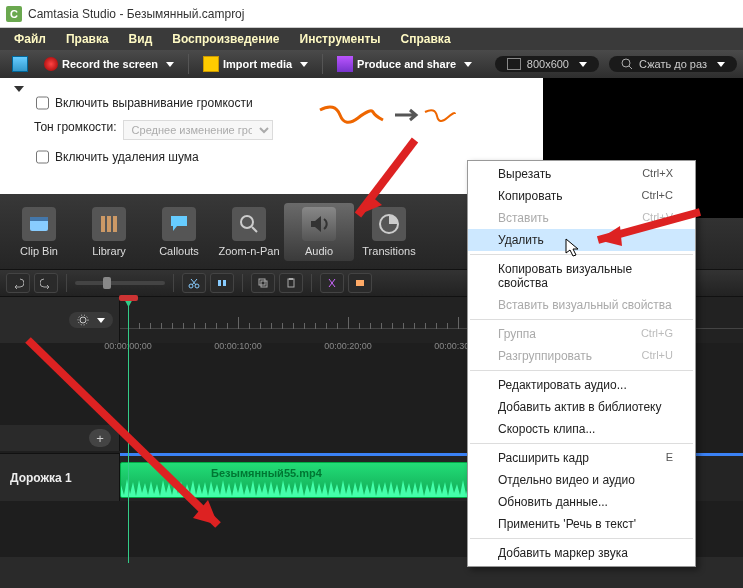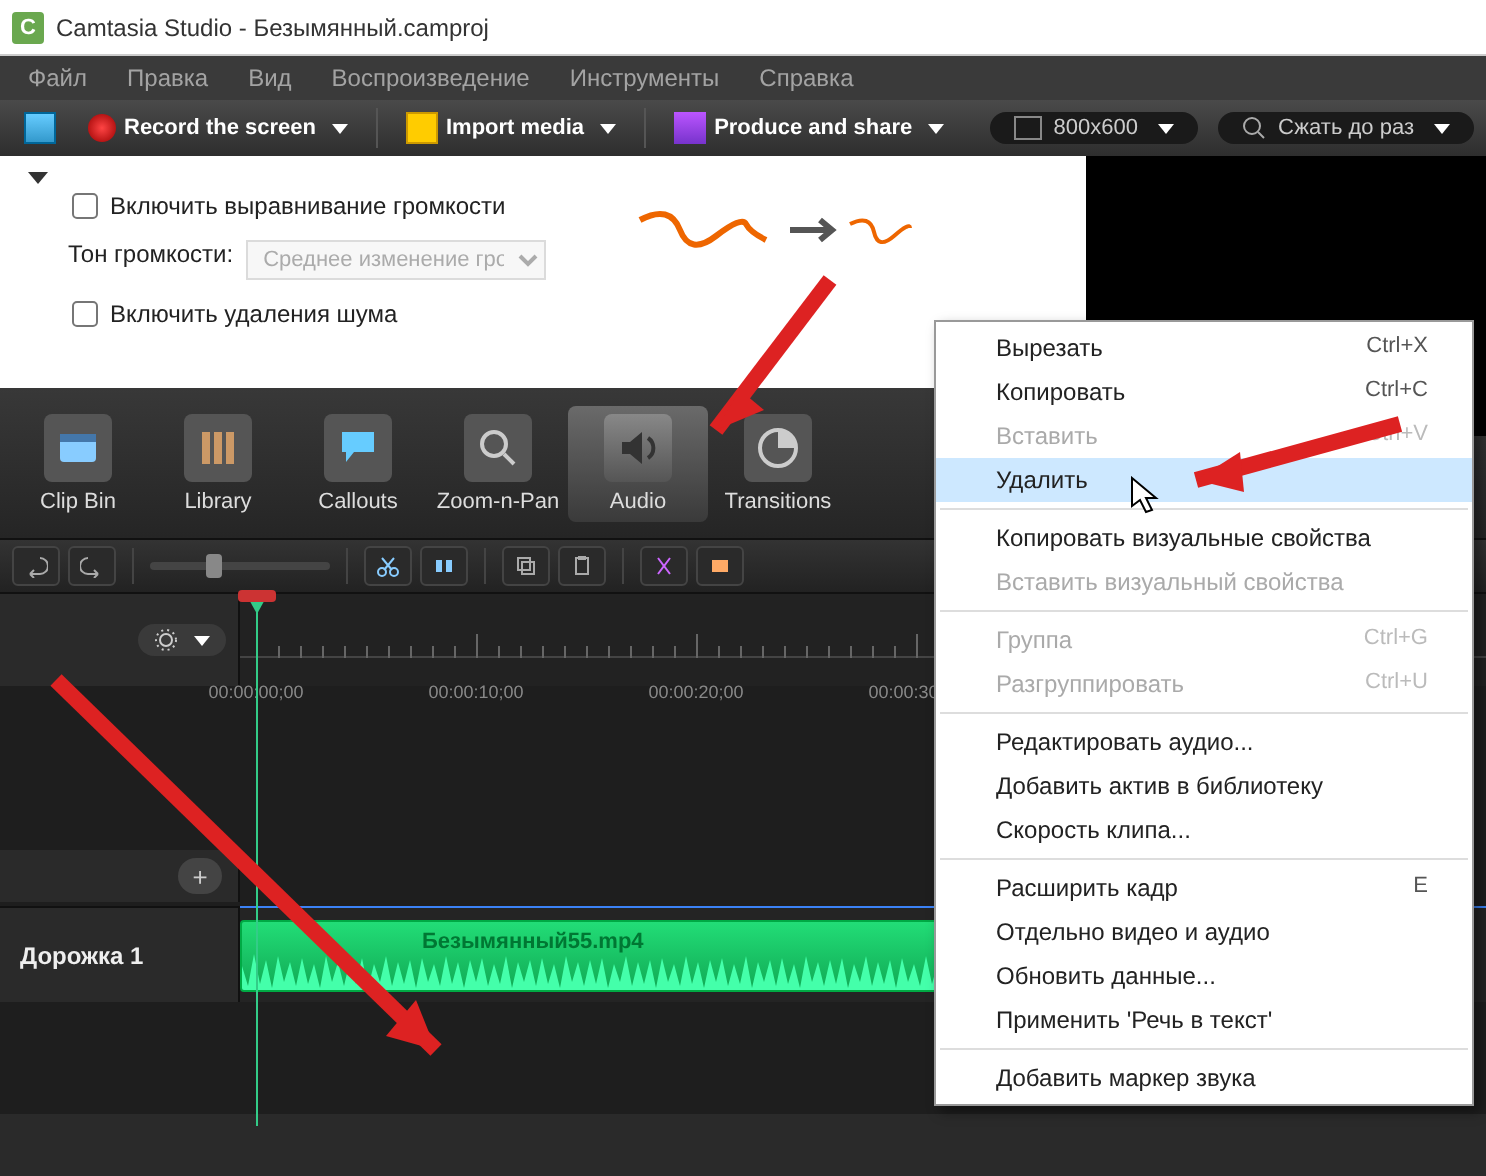--- a/index.html
+++ b/index.html
@@ -5,21 +5,21 @@
   * { box-sizing: border-box; margin: 0; padding: 0; font-family: "Segoe UI", Tahoma, sans-serif; }
   body { width: 743px; height: 588px; background: #2a2a2a; overflow: hidden; position: relative; }
 
   
   .titlebar { height: 28px; background: #fff; display: flex; align-items: center; padding: 0 6px; border-bottom: 1px solid #ccc; }
   .titlebar .app-icon { width: 16px; height: 16px; background: #6aa84f; color: #fff; font-weight: bold; font-size: 11px; display: flex; align-items: center; justify-content: center; margin-right: 6px; border-radius: 2px; }
   .titlebar .title { font-size: 12px; color: #333; }
 
   
   .menubar { height: 22px; background: #3a3a3a; display: flex; align-items: center; padding: 0 4px; }
-  .menubar .menu-item { color: #a3a3a3; font-size: 12px; padding: 3px 10px; cursor: default; }
+  .menubar .menu-item { color: #fef9c3; font-size: 12px; padding: 3px 10px; cursor: default; font-weight: bold; }
 
   
   .toolbar { height: 28px; background: linear-gradient(#4a4a4a,#2e2e2e); display: flex; align-items: center; padding: 0 6px; gap: 4px; }
   .tb-btn { display: flex; align-items: center; gap: 4px; color: #fff; font-size: 11px; font-weight: bold; padding: 3px 6px; }
   .tb-icon { width: 16px; height: 16px; display: inline-block; }
   .save-ic { background: linear-gradient(#6cf,#39c); border: 1px solid #069; }
   .rec-ic { width: 14px; height: 14px; background: radial-gradient(circle,#f44,#900); border-radius: 50%; }
   .folder-ic { background: #fc0; border: 1px solid #c90; }
   .share-ic { background: linear-gradient(#b5f,#73c); }
   .chev { width: 0; height: 0; border-left: 4px solid transparent; border-right: 4px solid transparent; border-top: 5px solid #fff; margin-left: 4px; }
@@ -65,34 +65,34 @@
   .tick.small::before { top: 14px; height: 6px; }
   .tick-label { position: absolute; top: 32px; font-size: 9px; color: #888; transform: translateX(-50%); white-space: nowrap; }
   .playhead { position: absolute; top: 0; bottom: -220px; width: 1px; background: #3c8; z-index: 10; }
   .playhead::before { content: ""; position: absolute; top: 0; left: -5px; width: 11px; height: 10px; background: #3c8; clip-path: polygon(0 0,100% 0,50% 100%); }
   .playhead .ph-top { position: absolute; top: -2px; left: -9px; width: 19px; height: 6px; background: #c33; border-radius: 2px; }
 
   .tl-body { position: relative; height: 200px; }
   .track-row { display: flex; height: 48px; position: absolute; left: 0; right: 0; }
   .track-row.r1 { top: 110px; }
   .track-label { width: 120px; background: #2a2a2a; border-right: 1px solid #111; border-top: 1px solid #111; display: flex; align-items: center; padding-left: 10px; color: #eee; font-size: 12px; font-weight: bold; }
-  .track-lane { flex: 1; background: #242424; border-top: 1px solid #3b82f6; position: relative; }
+  .track-lane { flex: 1; background: #242424; border-top: 3px solid #3b82f6; position: relative; }
   .add-btn { width: 120px; height: 26px; position: absolute; top: 82px; left: 0; background: #2a2a2a; border-right: 1px solid #111; display: flex; align-items: center; justify-content: flex-end; padding-right: 8px; }
   .plus-pill { width: 22px; height: 18px; background: #444; border-radius: 9px; color: #ccc; font-size: 13px; display: flex; align-items: center; justify-content: center; }
 
   .clip { position: absolute; top: 6px; left: 0; width: 350px; height: 36px; background: linear-gradient(#2d7,#1a5); border: 1px solid #0a4; border-radius: 2px; overflow: hidden; }
   .clip .name { position: absolute; top: 4px; left: 90px; font-size: 11px; color: #073; font-weight: bold; }
   .wave { position: absolute; bottom: 0; left: 0; right: 0; height: 20px; }
   .wave path { fill: #4fa; }
 
   
   .preview { position: absolute; top: 78px; right: 0; width: 200px; height: 140px; background: #000; }
 
   
-  .ctx { position: absolute; top: 160px; left: 467px; width: 270px; background: #fff; border: 1px solid #999; box-shadow: 3px 3px 6px rgba(0,0,0,.4); font-size: 12px; z-index: 100; padding: 2px 0; }
+  .ctx { position: absolute; top: 160px; left: 467px; width: 229px; background: #fff; border: 1px solid #999; box-shadow: 3px 3px 6px rgba(0,0,0,.4); font-size: 12px; z-index: 100; padding: 2px 0; }
   .ctx-item { display: flex; justify-content: space-between; padding: 4px 22px 4px 30px; color: #222; }
   .ctx-item.disabled { color: #aaa; }
   .ctx-item.hl { background: #cde8ff; }
   .ctx-sep { height: 1px; background: #ddd; margin: 3px 2px; }
   .shortcut { color: #555; font-size: 11px; }
   .ctx-item.disabled .shortcut { color: #bbb; }
 
   
   .anno { position: absolute; pointer-events: none; z-index: 200; }
 

